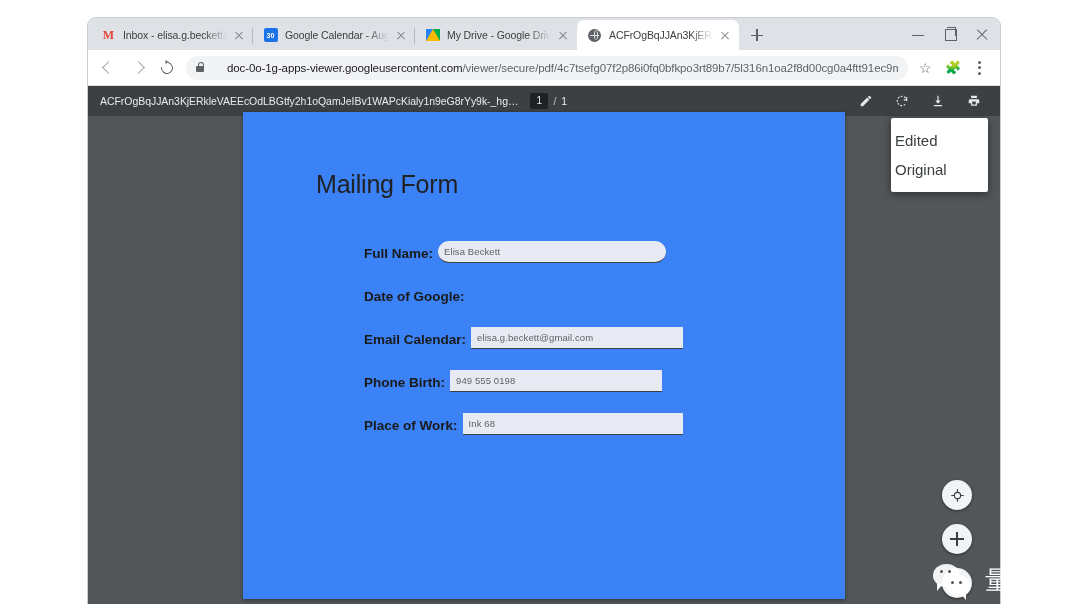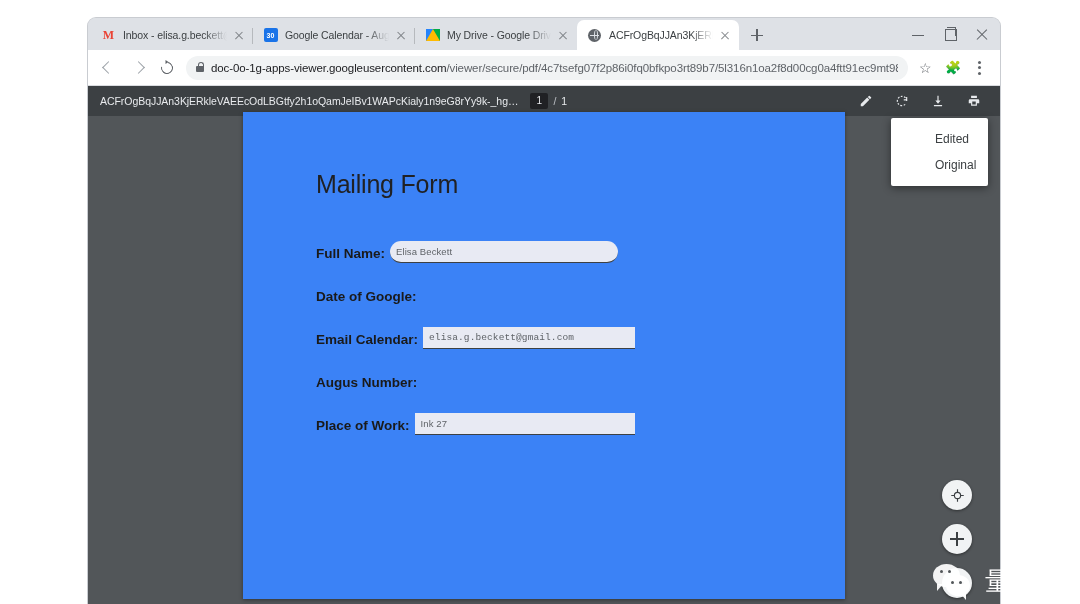--- a/index.html
+++ b/index.html
@@ -259,21 +259,21 @@
     border-bottom: none;
     border-radius: 3px 3px 0 0;
   }
   #urltext {
     font-size: 11.5px;
     color: #5f6368;
     white-space: nowrap;
     overflow: hidden;
     letter-spacing: -0.1px;
   }
-  #urltext .host { color: #202124; }
+  #urltext .host { color: #202124; margin-left: 16px; }
   .omni-icon { width: 26px; height: 26px; position: relative; flex: 0 0 26px; }
   .star {
     position: absolute;
     left: 5px; top: 6px;
     font-size: 14px;
     color: #5f6368;
     line-height: 1;
   }
   .puzzle { position: absolute; left: 5px; top: 5px; font-size: 13px; color: #5f6368; line-height: 1.2; }
   .kebab { position: absolute; left: 12px; top: 6px; }
@@ -352,20 +352,21 @@
     font-weight: normal;
     letter-spacing: -0.2px;
     margin-bottom: 38px;
   }
   .frow {
     display: flex;
     align-items: flex-end;
     margin-bottom: 17px;
     height: 26px;
     position: relative;
+    margin-left: 48px;
   }
   .flabel {
     font-size: 13.5px;
     font-weight: bold;
     color: #1a1a1a;
     white-space: nowrap;
     line-height: 16px;
     padding-bottom: 1px;
   }
   .ffield {
@@ -382,43 +383,42 @@
     color: #5f6368;
     padding-left: 6px;
     white-space: nowrap;
     letter-spacing: 0.1px;
   }
 
   
   .frow:nth-of-type(1) .ffield { width: 240px; }
   .frow:nth-of-type(2) .ffield { width: 228px; border-radius: 11px; }
   .frow:nth-of-type(3) .ffield { width: 215px; }
-  .frow:nth-of-type(4) .ffield { width: 212px; font-family: Liberation Mono, monospace; }
+  .frow:nth-of-type(4) .ffield { width: 212px; }
   .frow:nth-of-type(5) .ffield { width: 212px; }
   .frow:nth-of-type(6) .ffield { width: 220px; }
 
   
   #dropdown {
     position: absolute;
     right: 12px;
     top: 32px;
     width: 97px;
     background: #ffffff;
     border-radius: 2px;
     box-shadow: 0 2px 8px rgba(0,0,0,.45);
     padding: 8px 0;
     z-index: 20;
   }
   .ditem {
-    font-size: 12px;
+    font-size: 15px;
     color: #3c4043;
-    padding: 6px 28px;
+    padding: 6px 4px;
     white-space: nowrap;
     cursor: default;
-    margin-left: 16px;
   }
 
   
   #zoom-controls {
     position: absolute;
     right: 28px;
     bottom: 6px;
     display: flex;
     flex-direction: column;
     align-items: center;
@@ -487,21 +487,21 @@
   }
   .eye { position: absolute; width: 3.4px; height: 3.4px; border-radius: 50%; background: #525659; }
   .eye.b1 { left: 7px;  top: 8px; }
   .eye.b2 { left: 15px; top: 8px; }
   .eye.s1 { left: 18px; top: 19px; }
   .eye.s2 { left: 26px; top: 19px; }
   #wm-text {
     font-size: 26px;
     color: #ffffff;
     letter-spacing: 3px;
-    font-family: Liberation Sans, sans-serif;
+    font-family: Liberation Serif, serif;
     line-height: 1;
     white-space: nowrap;
   }
 </style>
 </head>
 <body>
 
 <div id="screen">
 
   <div id="browser">
@@ -641,28 +641,31 @@
           </div>
 
           <div class="frow">
             <span class="flabel">Email Calendar:</span>
             <span class="ffield">
               <span class="fvalue">elisa.g.beckett@gmail.com</span>
             </span>
           </div>
 
           <div class="frow">
-            <span class="flabel">Augus Number:</span>
+            <span class="flabel">Phone Birth:</span>
+            <span class="ffield">
+              <span class="fvalue">949 555 0198</span>
+            </span>
           </div>
 
 
           <div class="frow">
             <span class="flabel">Place of Work:</span>
             <span class="ffield">
-              <span class="fvalue">Ink 27</span>
+              <span class="fvalue">Ink 68</span>
             </span>
           </div>
         </div>
       </div>
 
       <div id="zoom-controls">
         <div class="zbtn">
           <svg width="15" height="15" viewBox="0 0 24 24" fill="none" stroke="#3c4043" stroke-width="1.8">
             <circle cx="12" cy="12" r="5"></circle>
             <path d="M12 2v5M12 17v5M2 12h5M17 12h5"></path>

